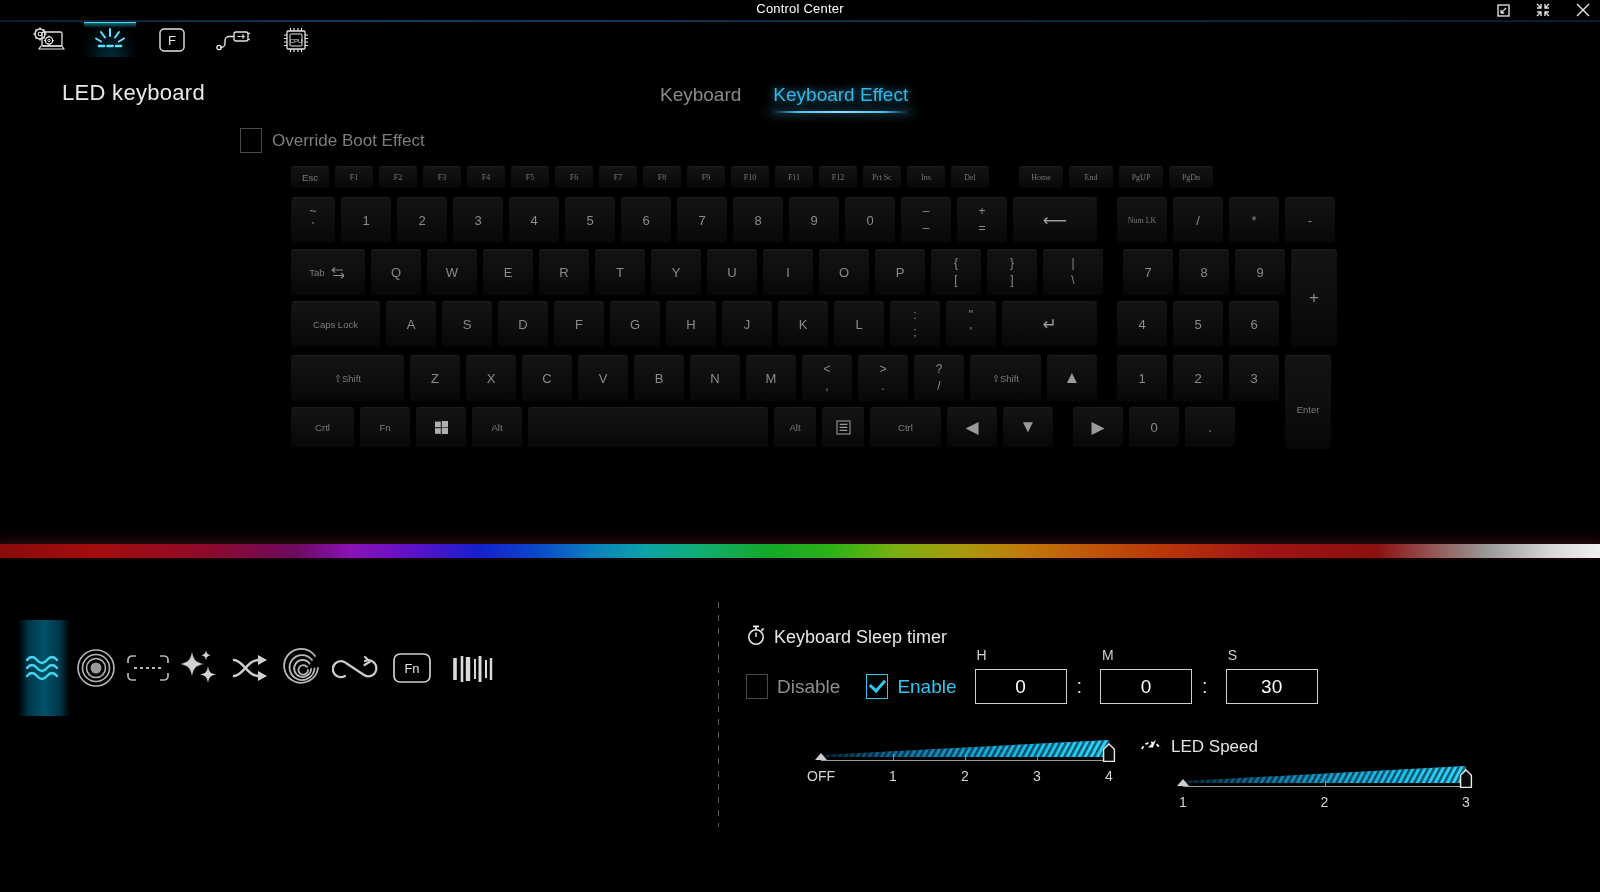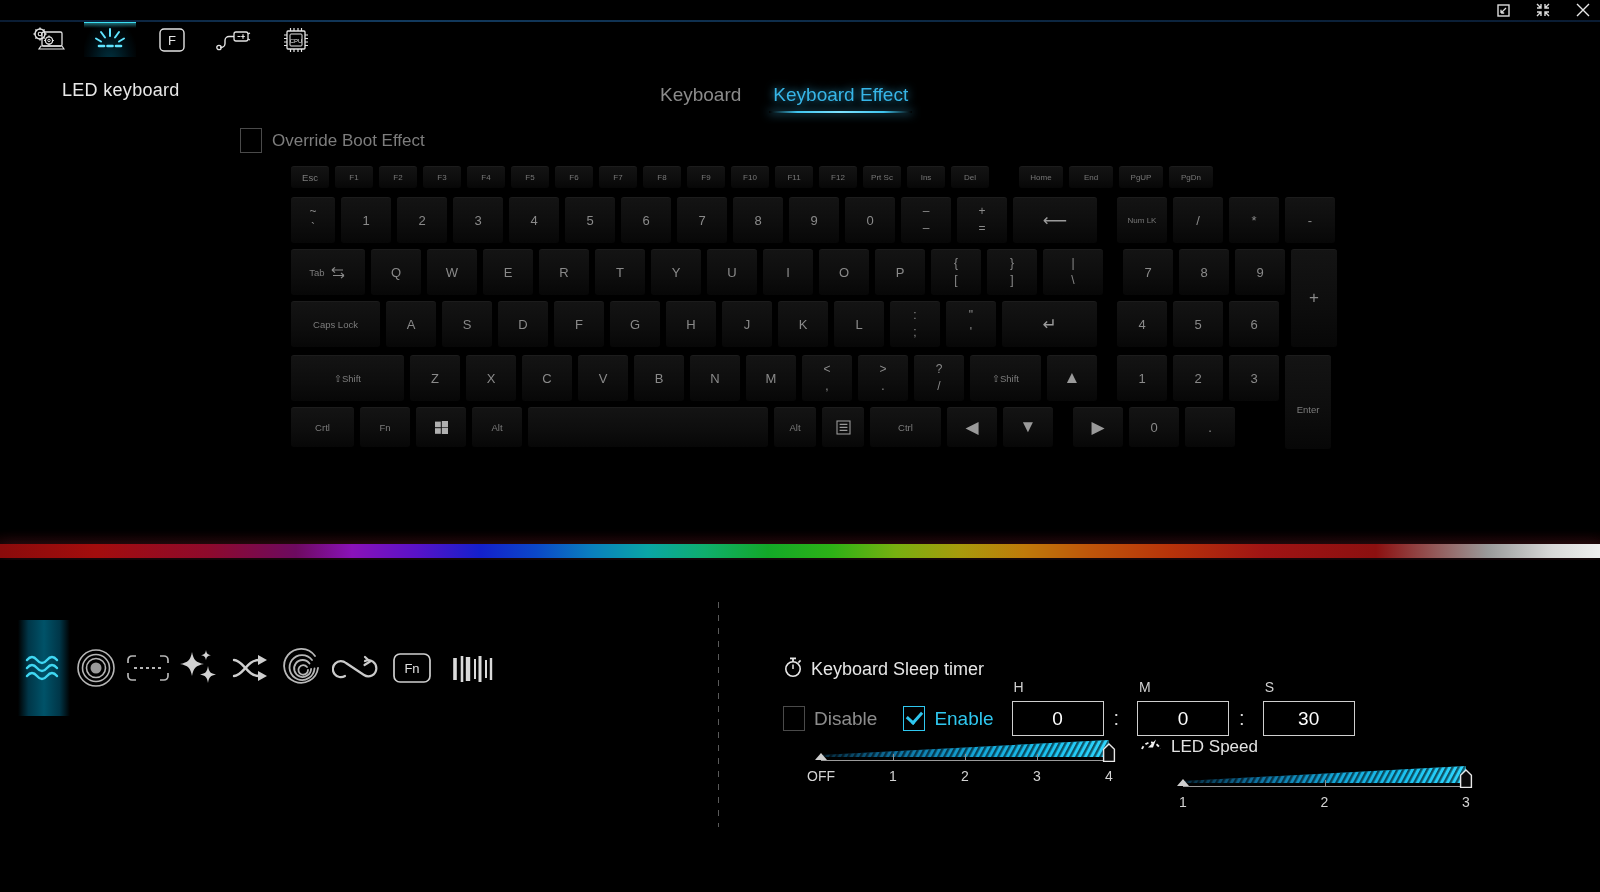--- a/index.html
+++ b/index.html
@@ -47,21 +47,21 @@
     border-top: 1px solid #2fd6e8;
   }
   .navitem.active::after{
     content:""; position:absolute; left:0; top:-1px; width:100%; height:6px;
     background: linear-gradient(180deg, rgba(70,230,250,.55), rgba(0,0,0,0));
   }
 
   
   #page-title {
     position: absolute; left: 62px; top: 80px;
-    font-size: 18px; color: #e8e8e8; font-weight: 400; letter-spacing: .3px;
+    font-size: 22px; color: #e8e8e8; font-weight: 400; letter-spacing: .3px;
   }
   #tabs { position: absolute; left: 660px; top: 84px; display: flex; gap: 32px; align-items: flex-end; }
   .tab { font-size: 19px; color: #8b8b8b; cursor: pointer; padding-bottom: 7px; position: relative; }
   .tab.active { color: #37b6e8; text-shadow: 0 0 9px rgba(60,190,240,.85); }
   .tab.active::after {
     content:""; position:absolute; left:-4px; right:-4px; bottom:0; height:2px;
     background: linear-gradient(90deg, rgba(20,120,170,0) 0%, #3fc4ef 20%, #7fe2ff 50%, #3fc4ef 80%, rgba(20,120,170,0) 100%);
     box-shadow: 0 0 10px rgba(70,200,250,.9);
   }
 
@@ -89,21 +89,21 @@
     border-radius: 3px;
     color: #8a8a8a;
     display: flex; align-items: center; justify-content: center;
     font-size: 13px;
     position: relative;
     cursor: pointer;
     box-shadow: inset 0 1px 0 rgba(255,255,255,.035);
     overflow: hidden;
   }
   .key.small { font-size: 9.5px; color: #7c7c7c; }
-  .key.tiny  { font-size: 8px;  color: #777; }
+  .key.tiny  { font-size: 8px;  color: #777; font-family: Liberation Serif, serif; }
   .key .dual { display:flex; flex-direction: column; align-items:center; justify-content:center; line-height: 1.05; gap:4px; }
   .key .dual span { display:block; font-size: 12px; }
   .keyspacer { background: transparent !important; box-shadow:none !important; cursor: default; }
 
   
   #rainbow {
     position: absolute; left: 0; top: 544px; width: 1600px; height: 14px;
     background: linear-gradient(90deg,
       #8a0b0b 0%, #a30d0d 6%, #8e0a2c 13%, #6d0a60 18.5%,
       #8a12b8 22%, #5a12c8 26%, #1420cc 30%, #0b47c8 33.5%,
@@ -140,21 +140,21 @@
   .dash { flex: 1 1 auto; height: 1px;
     background: repeating-linear-gradient(90deg, #6a6a6a 0px, #6a6a6a 7px, transparent 7px, transparent 14px); }
   #mode-label { padding: 0 16px; font-size: 15px; color: #cfcfcf; white-space: nowrap; }
 
   #vdivider {
     position: absolute; left: 718px; top: 42px; width: 1px; height: 225px;
     background: repeating-linear-gradient(180deg, #5a5a5a 0px, #5a5a5a 6px, transparent 6px, transparent 13px);
   }
 
   
-  #sleep { position:absolute; left: 783px; top: 64px; margin-top: 32px; }
+  #sleep { position:absolute; left: 746px; top: 64px; }
   #sleep .hdr { display:flex; align-items:center; gap:8px; font-size: 18px; color:#e6e6e6; }
   #sleep-row { display:flex; align-items:center; gap:0px; margin-top: 18px; }
   .tgl { display:flex; align-items:center; gap:9px; cursor:pointer; }
   .tgl .t { font-size: 19px; color:#8d8d8d; }
   .tgl.on .t { color:#2fc7ef; }
   .timefield { position:relative; margin-left: 18px; }
   .timefield .cap { position:absolute; left:2px; top:-22px; font-size:14px; color:#d0d0d0; }
   .timefield input {
     width: 92px; height: 35px; background:#000; border:1px solid #cfcfcf;
     color:#ffffff; font-size:19px; text-align:center; font-family:"Liberation Sans", sans-serif;
@@ -169,20 +169,21 @@
   .axis { position:absolute; left:0; height:1px; background:#9b9b9b; }
   .tick { position:absolute; width:1px; height:6px; background:#8d8d8d; }
   .ticklabel { position:absolute; font-size:14px; color:#d3d3d3; transform: translateX(-50%); white-space:nowrap;}
   .knob { position:absolute; width:14px; height:20px; transform: translateX(-50%); }
   .startmark { position:absolute; width:0;height:0; border-left:6px solid transparent; border-right:6px solid transparent; border-bottom:7px solid #cfcfcf; transform:translateX(-50%);}
 </style>
 </head>
 <body>
 
 <div id="titlebar">
+  <div class="title">Control Center</div>
   <div id="win-btns">
     <div class="wb">
       <svg width="13" height="13" viewBox="0 0 13 13">
           <rect x="1" y="1" width="11" height="11" fill="none" stroke="#dcdcdc" stroke-width="1.4"></rect>
           <path d="M9 4 L4 9 M4 9 L7.2 9 M4 9 L4 5.8" stroke="#dcdcdc" stroke-width="1.3" fill="none"></path>
         </svg>
     </div>
     <div class="wb">
       <svg width="14" height="14" viewBox="0 0 14 14">
         <path d="M1 1 L5 5 M5 1 L5 5 L1 5" stroke="#dcdcdc" stroke-width="1.4" fill="none"></path>

